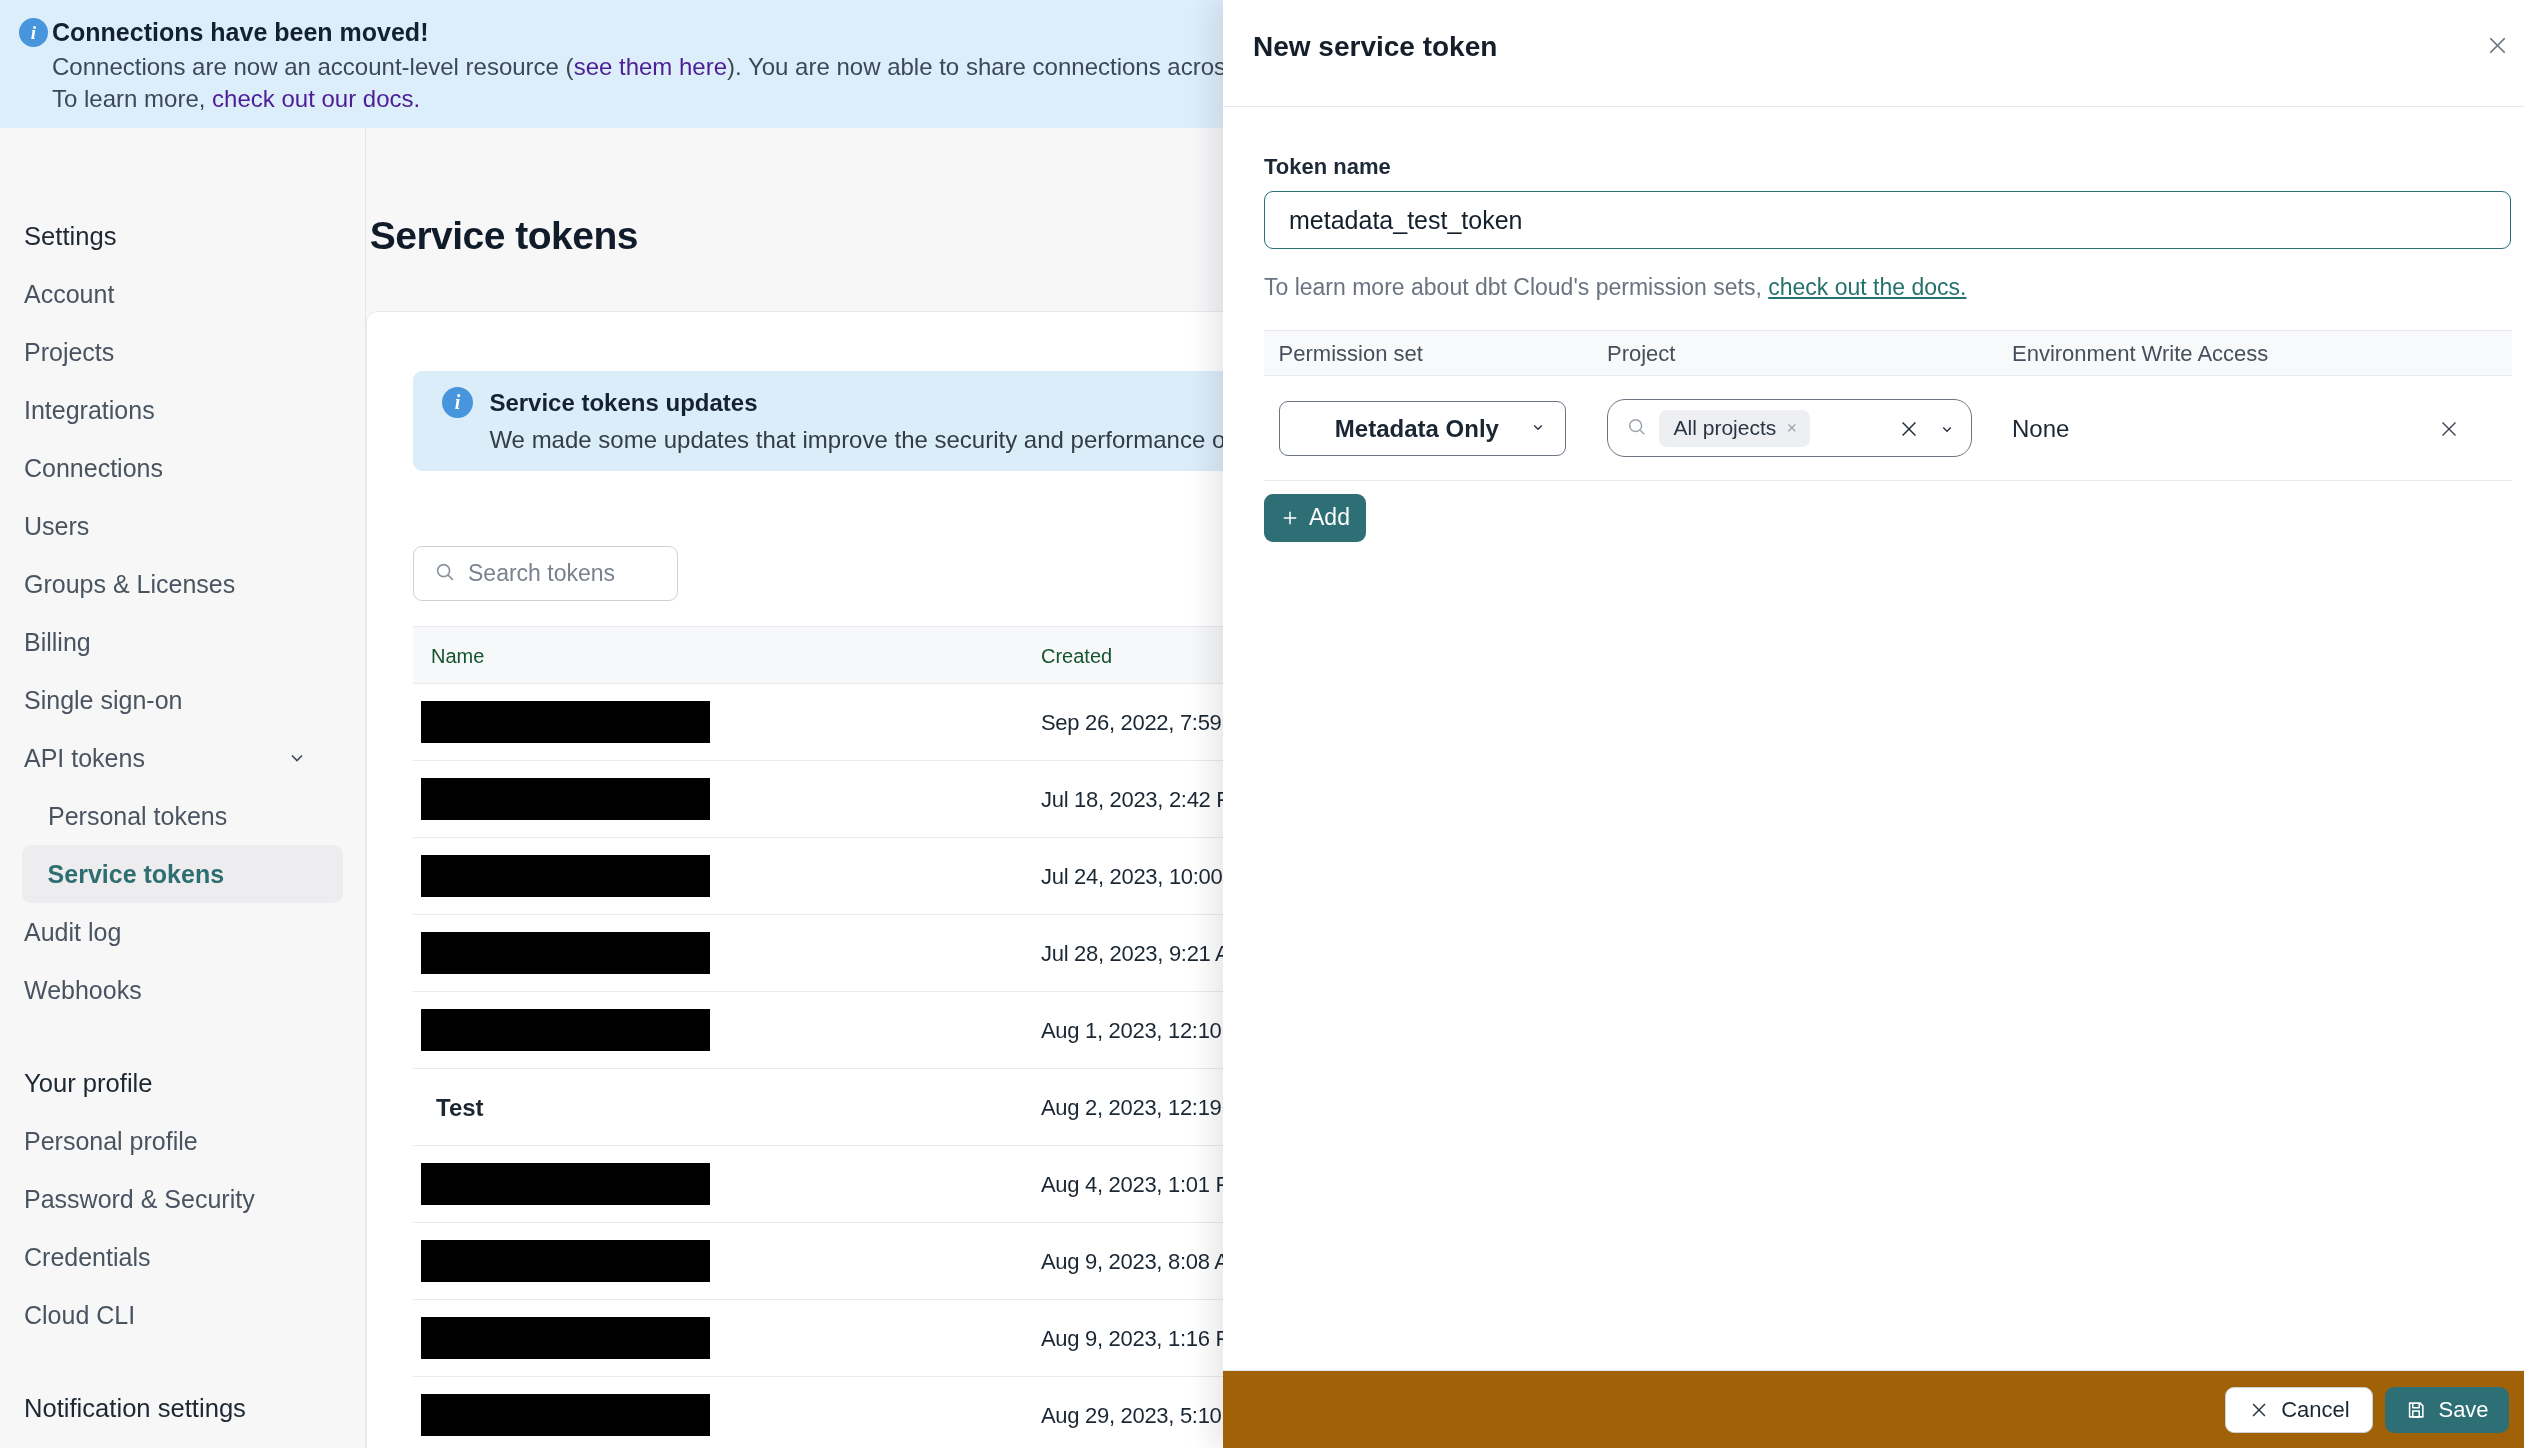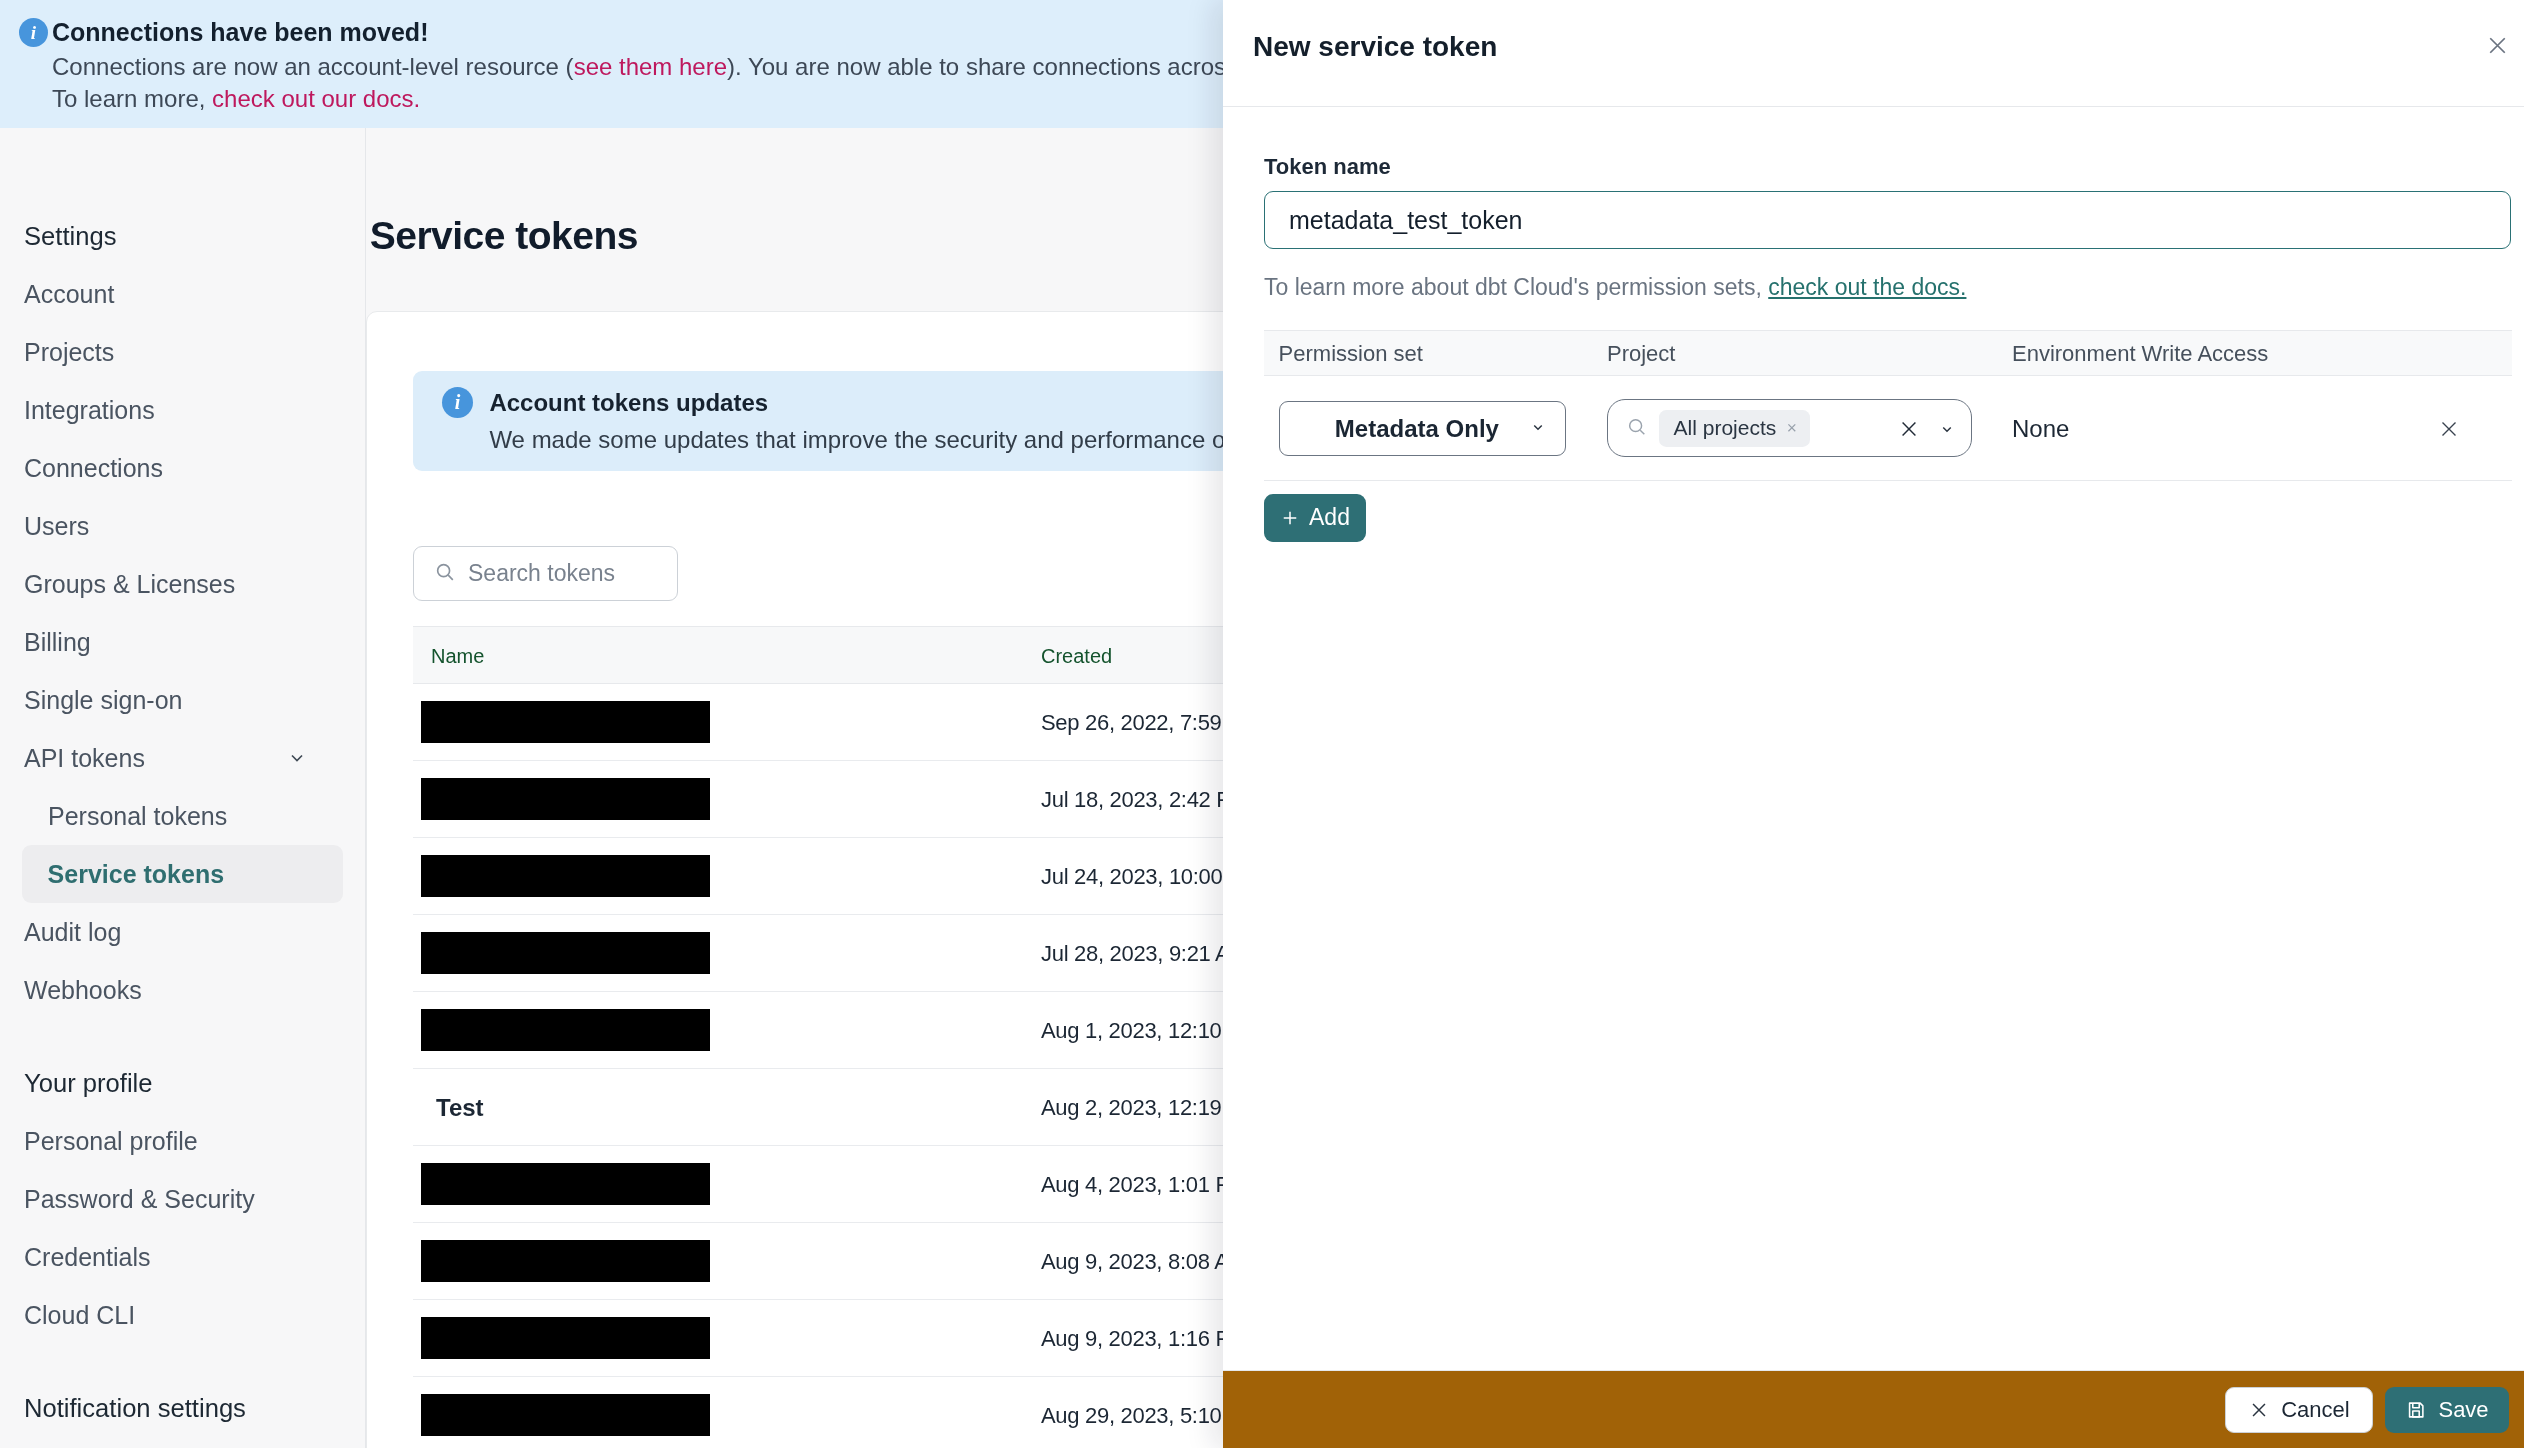--- a/index.html
+++ b/index.html
@@ -7,21 +7,21 @@
   body { font-family:"Liberation Sans", sans-serif; }
   .canvas { position:relative; width:2525px; height:1449px; background:#f7f7f8; overflow:hidden; }
 
   
   .banner { position:absolute; left:0; top:0; width:2525px; height:128px; background:#ddeefb; z-index:1; }
   .banner-icon { position:absolute; left:19px; top:18px; width:29px; height:29px; border-radius:50%;
     background:#4795dc; color:#fff; font:bold 19px/29px "Liberation Serif", serif; text-align:center; font-style:italic; }
   .banner-text { position:absolute; left:52px; top:18px; }
   .banner-title { font-size:25px; font-weight:bold; color:#13202e; line-height:29px; }
   .banner-line { font-size:24px; color:#3d4856; line-height:27px; margin-top:5.5px; }
-  .banner a { color:#be185d; text-decoration:none; cursor:pointer;text-align:center; }
+  .banner a { color:#4c1d95; text-decoration:none; cursor:pointer;text-align:center; }
 
   
   .sidebar { position:absolute; left:0; top:128px; bottom:0; width:366px; background:#f7f7f8;
     border-right:0.9px solid #e5e7ea; padding-top:79px; z-index:1; }
   .sb-heading { height:58px; line-height:58px; padding-left:24px; font-size:25.6px; font-weight:normal; color:#1d2833; }
   .sb-heading + .sb-heading, .sb-item + .sb-heading { margin-top:35px; }
   .sb-item { position:relative; height:58px; line-height:58px; padding-left:24px; font-size:25px; color:#4a5461; cursor:pointer; }
   .sb-item.indent { padding-left:48px; }
   .sb-item.selected { margin:0 22px; padding-left:25.6px; background:#ededef; border-radius:9px; color:#2f6e70; font-weight:bold; }
   .sb-chevron { position:absolute; right:58px; top:19px; width:20px; height:20px; }
@@ -139,21 +139,21 @@
       <div class="sb-heading">Notification settings</div>
     </aside>
 
   <main class="content">
     <h1 class="page-title">Service tokens</h1>
     <div class="card">
 
       <div class="notice">
         <div class="notice-icon">i</div>
         <div class="notice-text">
-          <div class="notice-title">Account tokens updates</div>
+          <div class="notice-title">Service tokens updates</div>
           <div class="notice-body">We made some updates that improve the security and performance of all tokens created</div>
         </div>
       </div>
 
       <div class="search">
         <span>
           <svg width="22" height="22" viewBox="0 0 24 24" fill="none" stroke="#8a939e" stroke-width="1.8">
             <circle cx="10.5" cy="10.5" r="6.5"></circle>
               <path d="M15.5 15.5 L20.5 20.5"></path>
           </svg>

